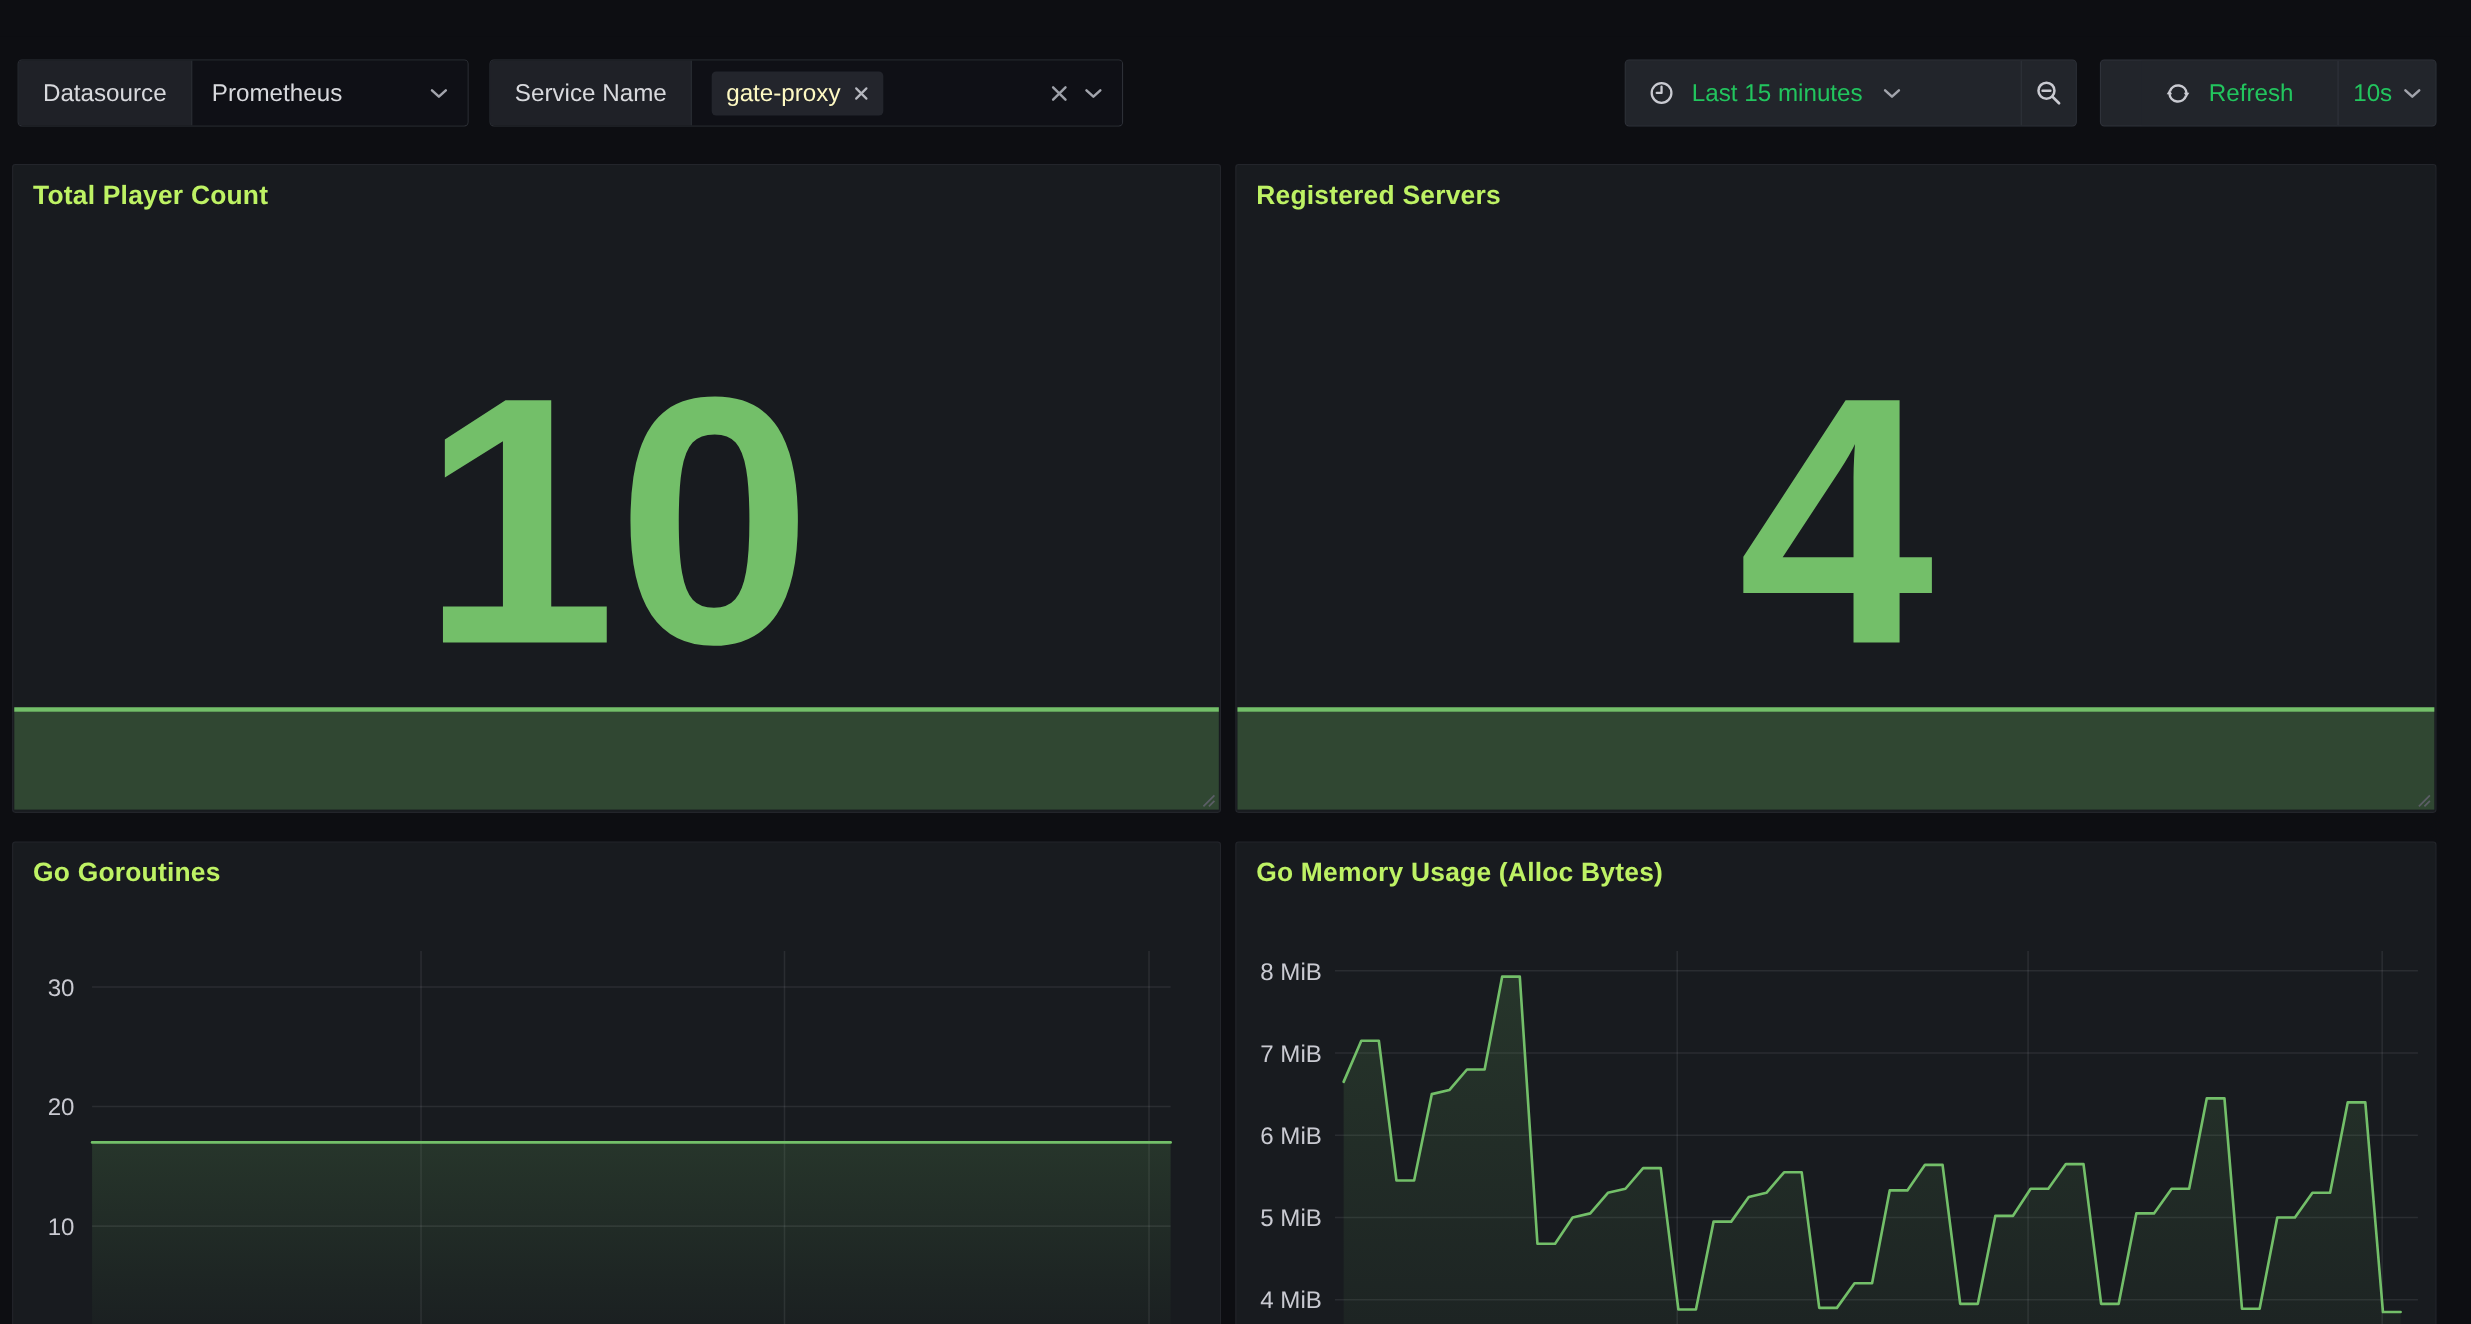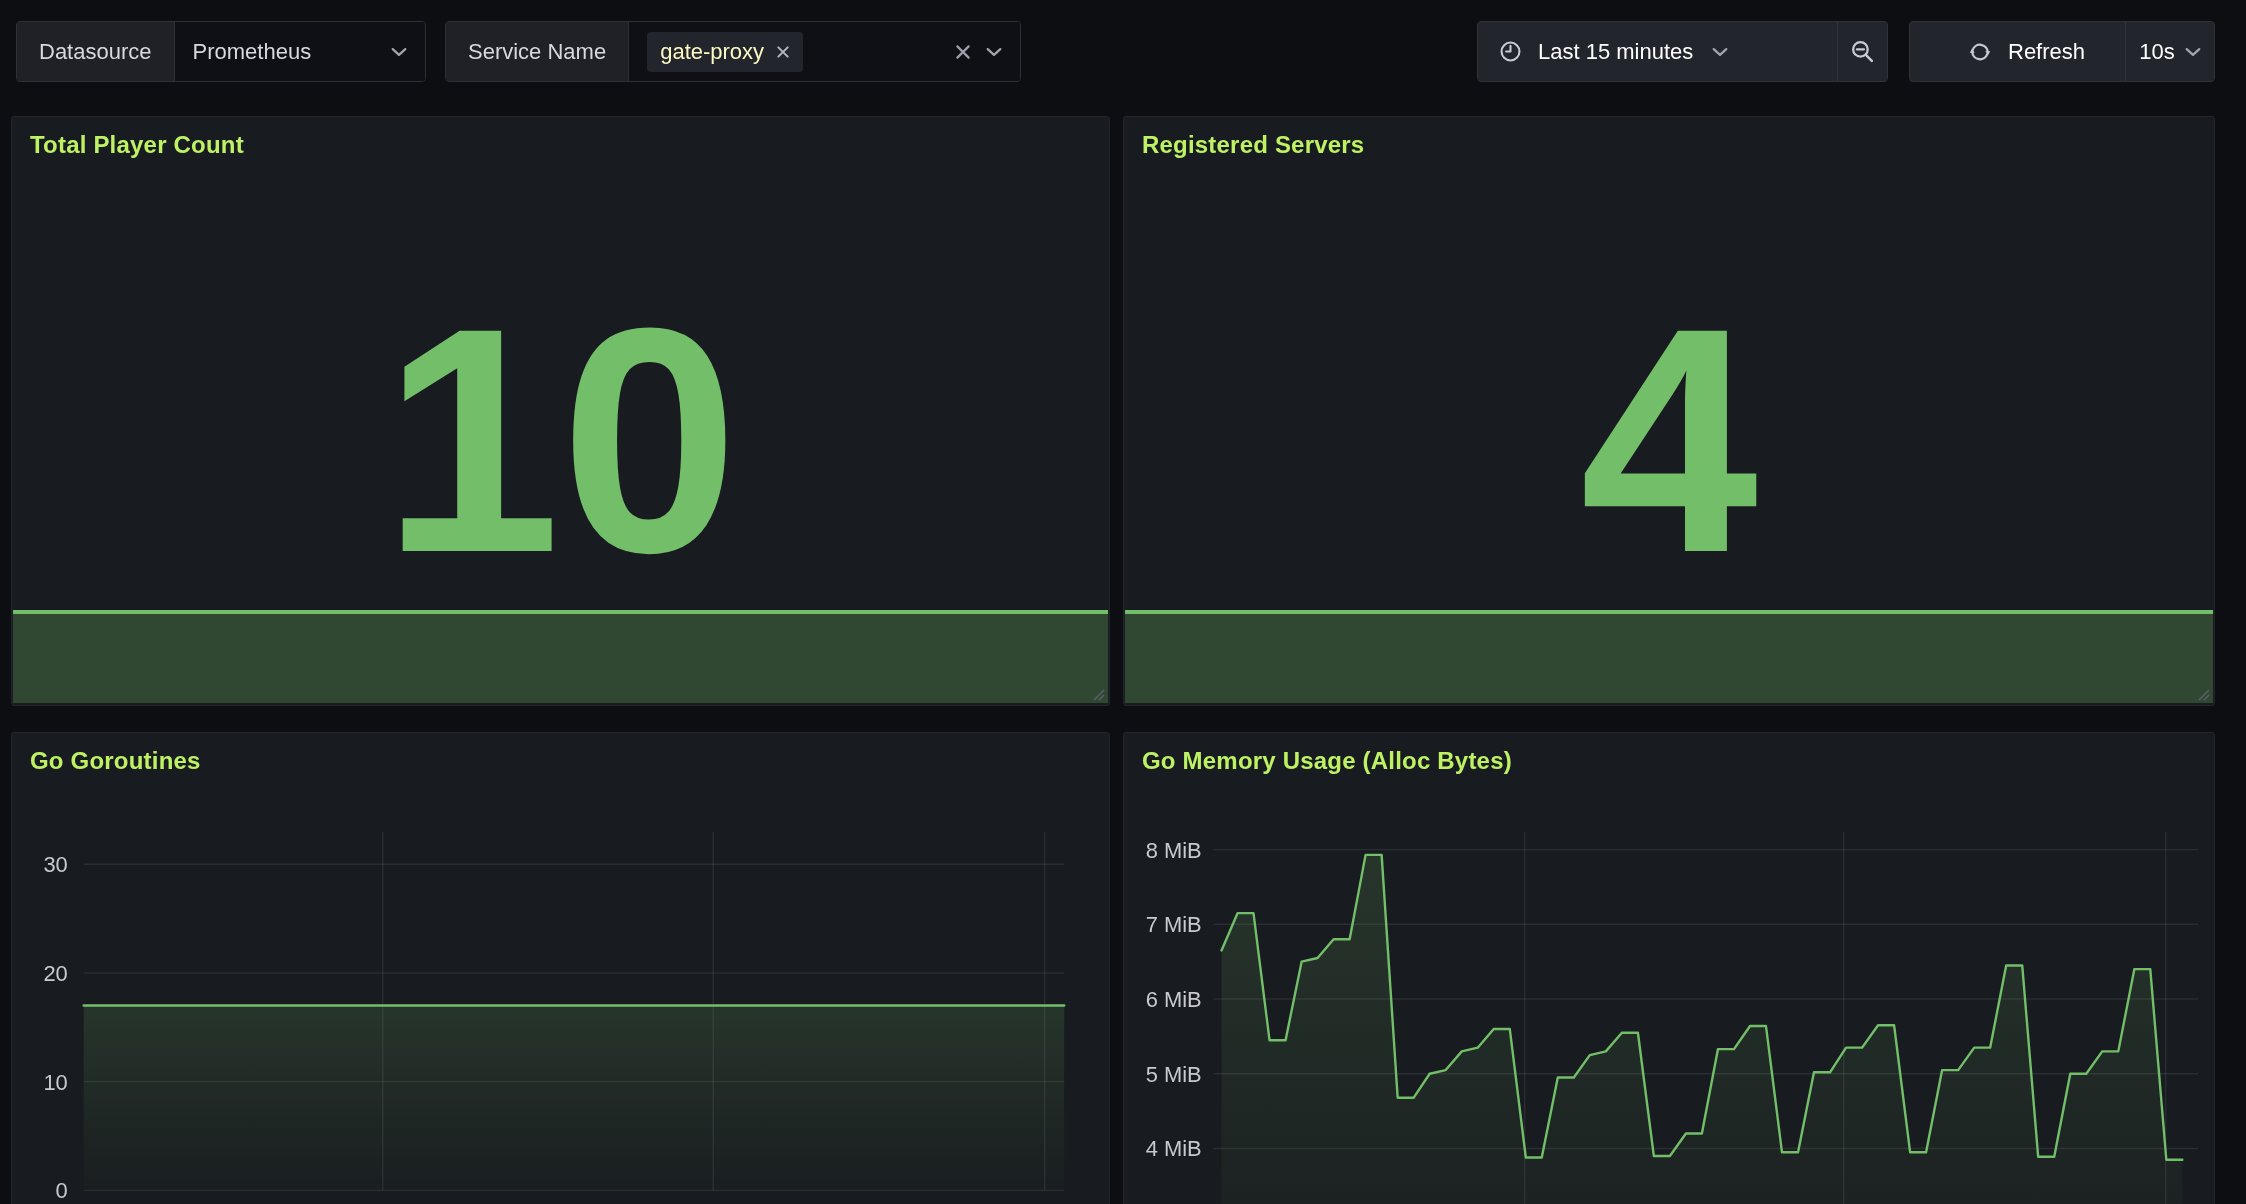--- a/index.html
+++ b/index.html
@@ -1,31 +1,31 @@
 <!DOCTYPE html>
 <html style="--green: #73bf69; --canvas-bg: #0d0e12; --panel-bg: #181b1f; --spark-fill: rgba(115,191,105,0.27);"><head>
 <meta charset="utf-8">
 <style>
   html,body{margin:0;padding:0;width:2246px;height:1204px;overflow:hidden;
     background:#0d0e12;font-family:"Liberation Sans","DejaVu Sans",sans-serif;}
-  .canvas{position:absolute;inset:0;background:var(--canvas-bg,#0d0e12);}
+  .canvas{position:absolute;inset:0;background:var(--canvas-bg,#0d0e12);margin-top:33px;}
 
   
   .var-group{position:absolute;top:21px;height:61px;display:flex;border:1px solid #2d3037;
     border-radius:4px;overflow:hidden;box-sizing:border-box;}
   .var-label{background:#1f2127;color:#d8d9dd;font-size:22px;font-weight:500;
     display:flex;align-items:center;justify-content:center;padding:0 22px;border-right:1px solid #2d3037;}
   .var-value{background:#0f1016;color:#d8d9dd;font-size:22px;font-weight:500;
     display:flex;align-items:center;padding:0 18px;gap:14px;flex:1;cursor:pointer;}
   .chip{background:#23252c;border-radius:4px;height:40px;display:flex;align-items:center;
     gap:12px;padding:0 13px;color:#fef9c3;font-size:22px;font-weight:400;}
   .spacer{flex:1;}
   .btn-group{position:absolute;top:21px;height:61px;display:flex;border:1px solid #2f323a;
     border-radius:4px;overflow:hidden;box-sizing:border-box;background:#22252b;}
-  .tbtn{background:#22252b;border:none;color:#ffffff;font-size:22px;font-weight:500;
+  .tbtn{background:#22252b;border:none;color:#22c55e;font-size:22px;font-weight:500;
     font-family:inherit;display:flex;align-items:center;gap:15px;padding:0 20px;cursor:pointer;height:100%;box-sizing:border-box;}
   .tbtn + .tbtn{border-left:1px solid #2f323a;}
   .icon{flex:none;display:block;}
 
   
   .panel{position:absolute;background:var(--panel-bg,#181b1f);border:1px solid #23252b;
     border-radius:3px;box-sizing:border-box;}
   .panel-header{padding:14px 18px 0 18px;cursor:pointer;}
   .panel-header h2{margin:0;font-size:24px;font-weight:700;color:#bef264;letter-spacing:.2px;}
   .stat-value{position:absolute;left:0;right:0;top:198px;text-align:center;

